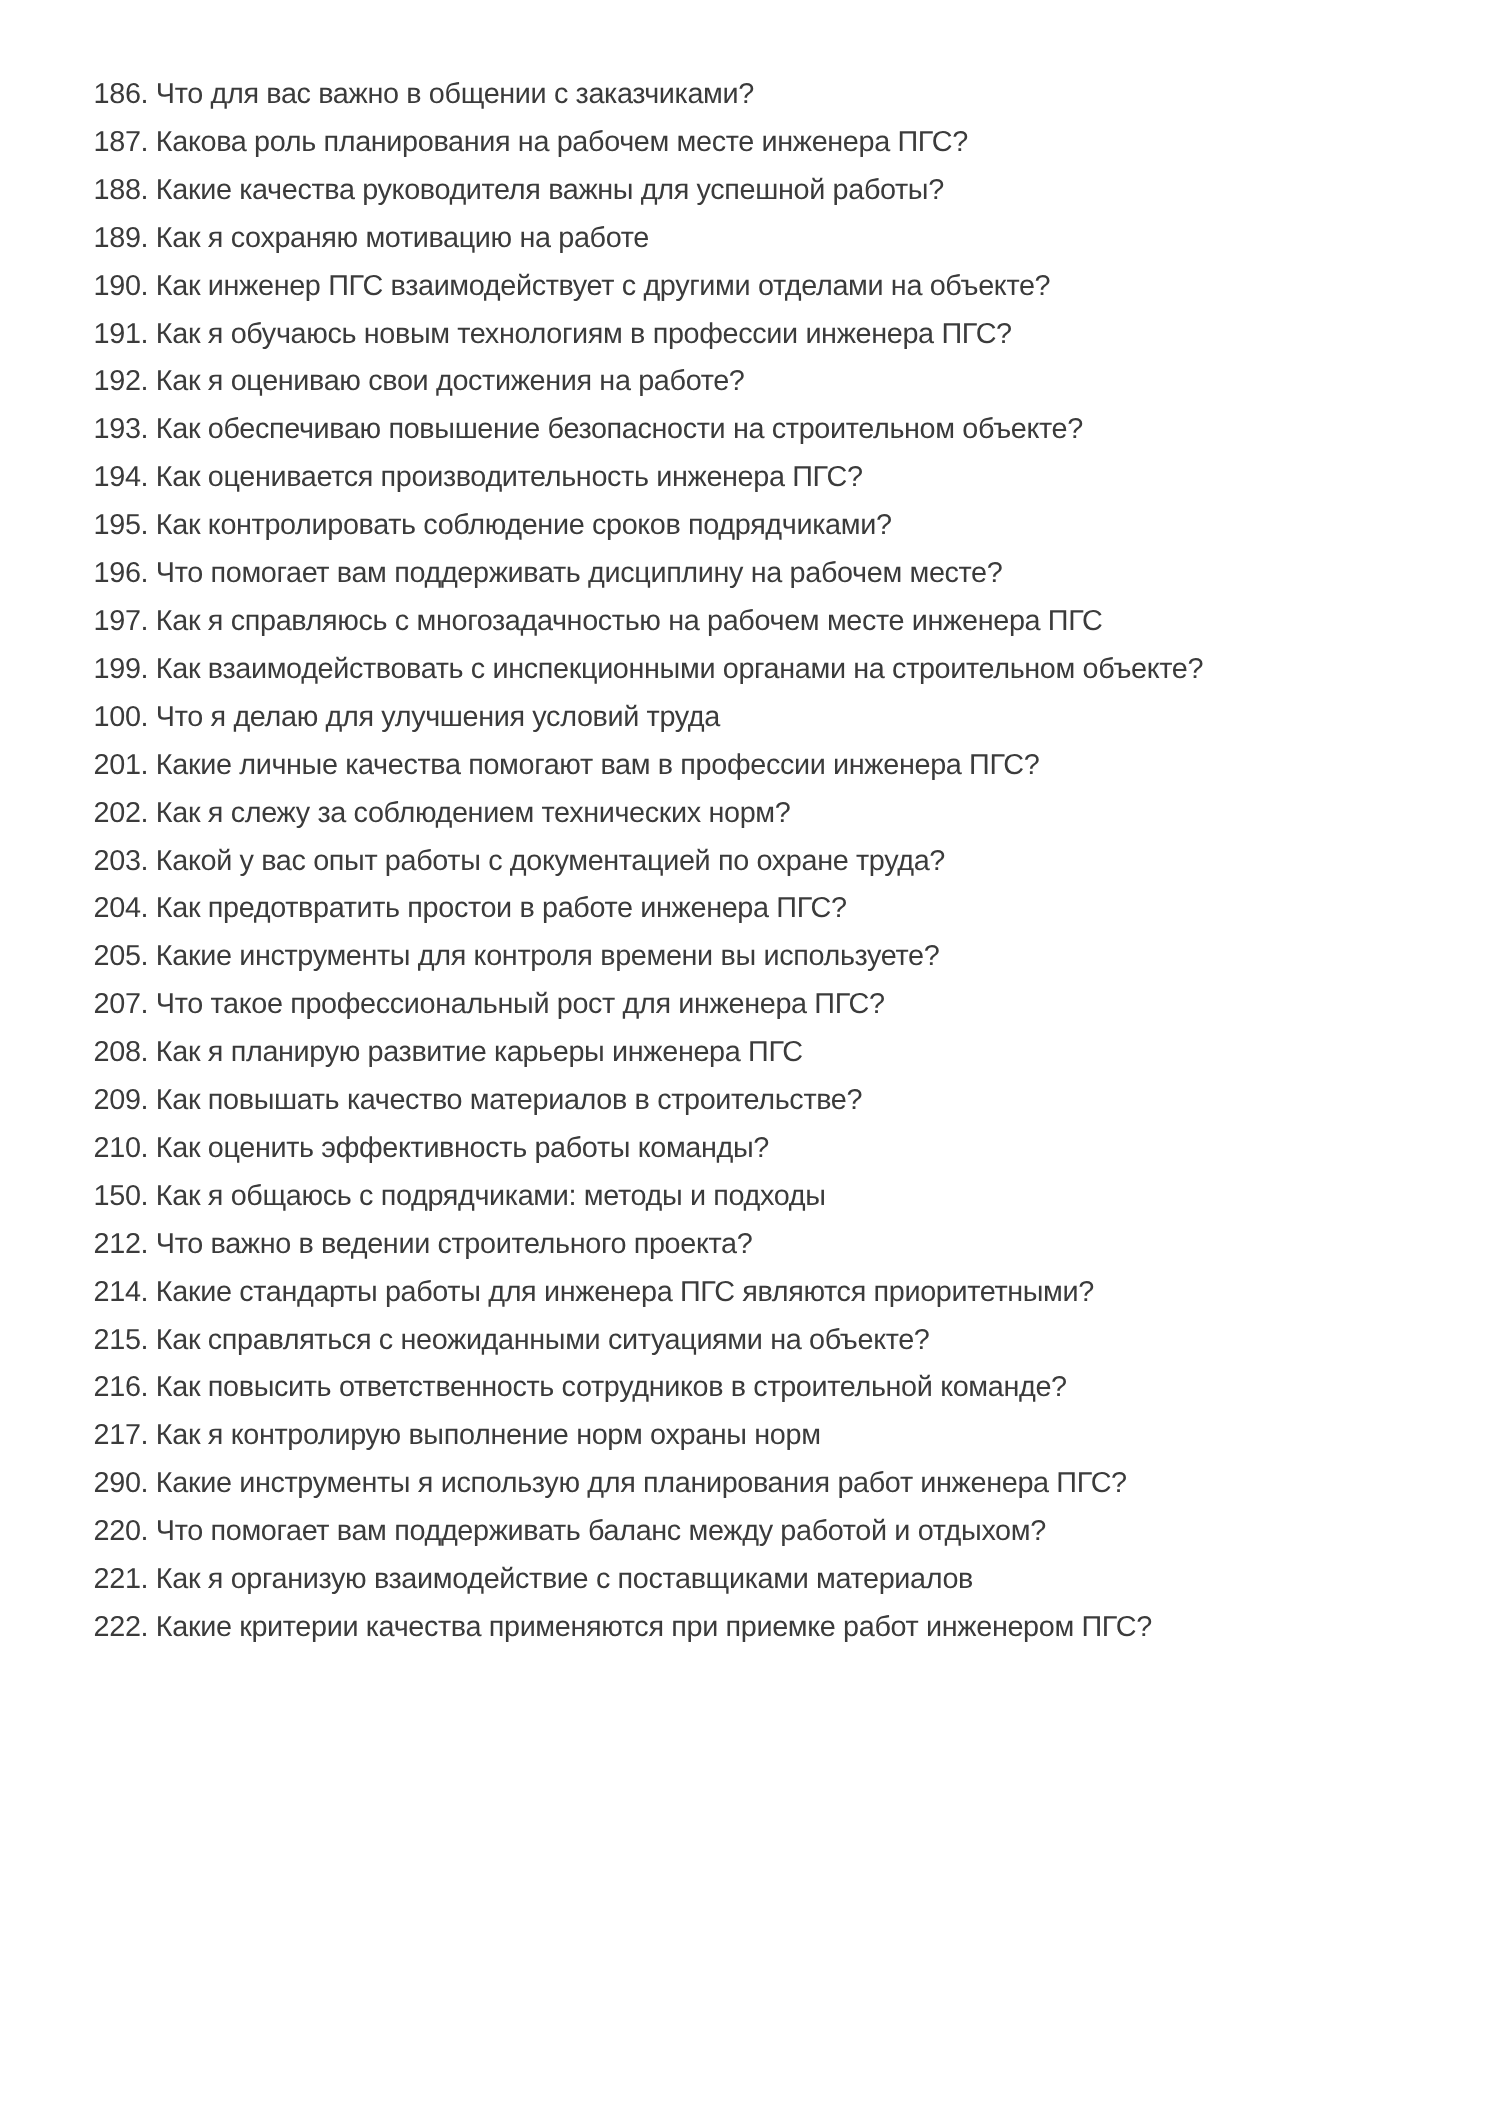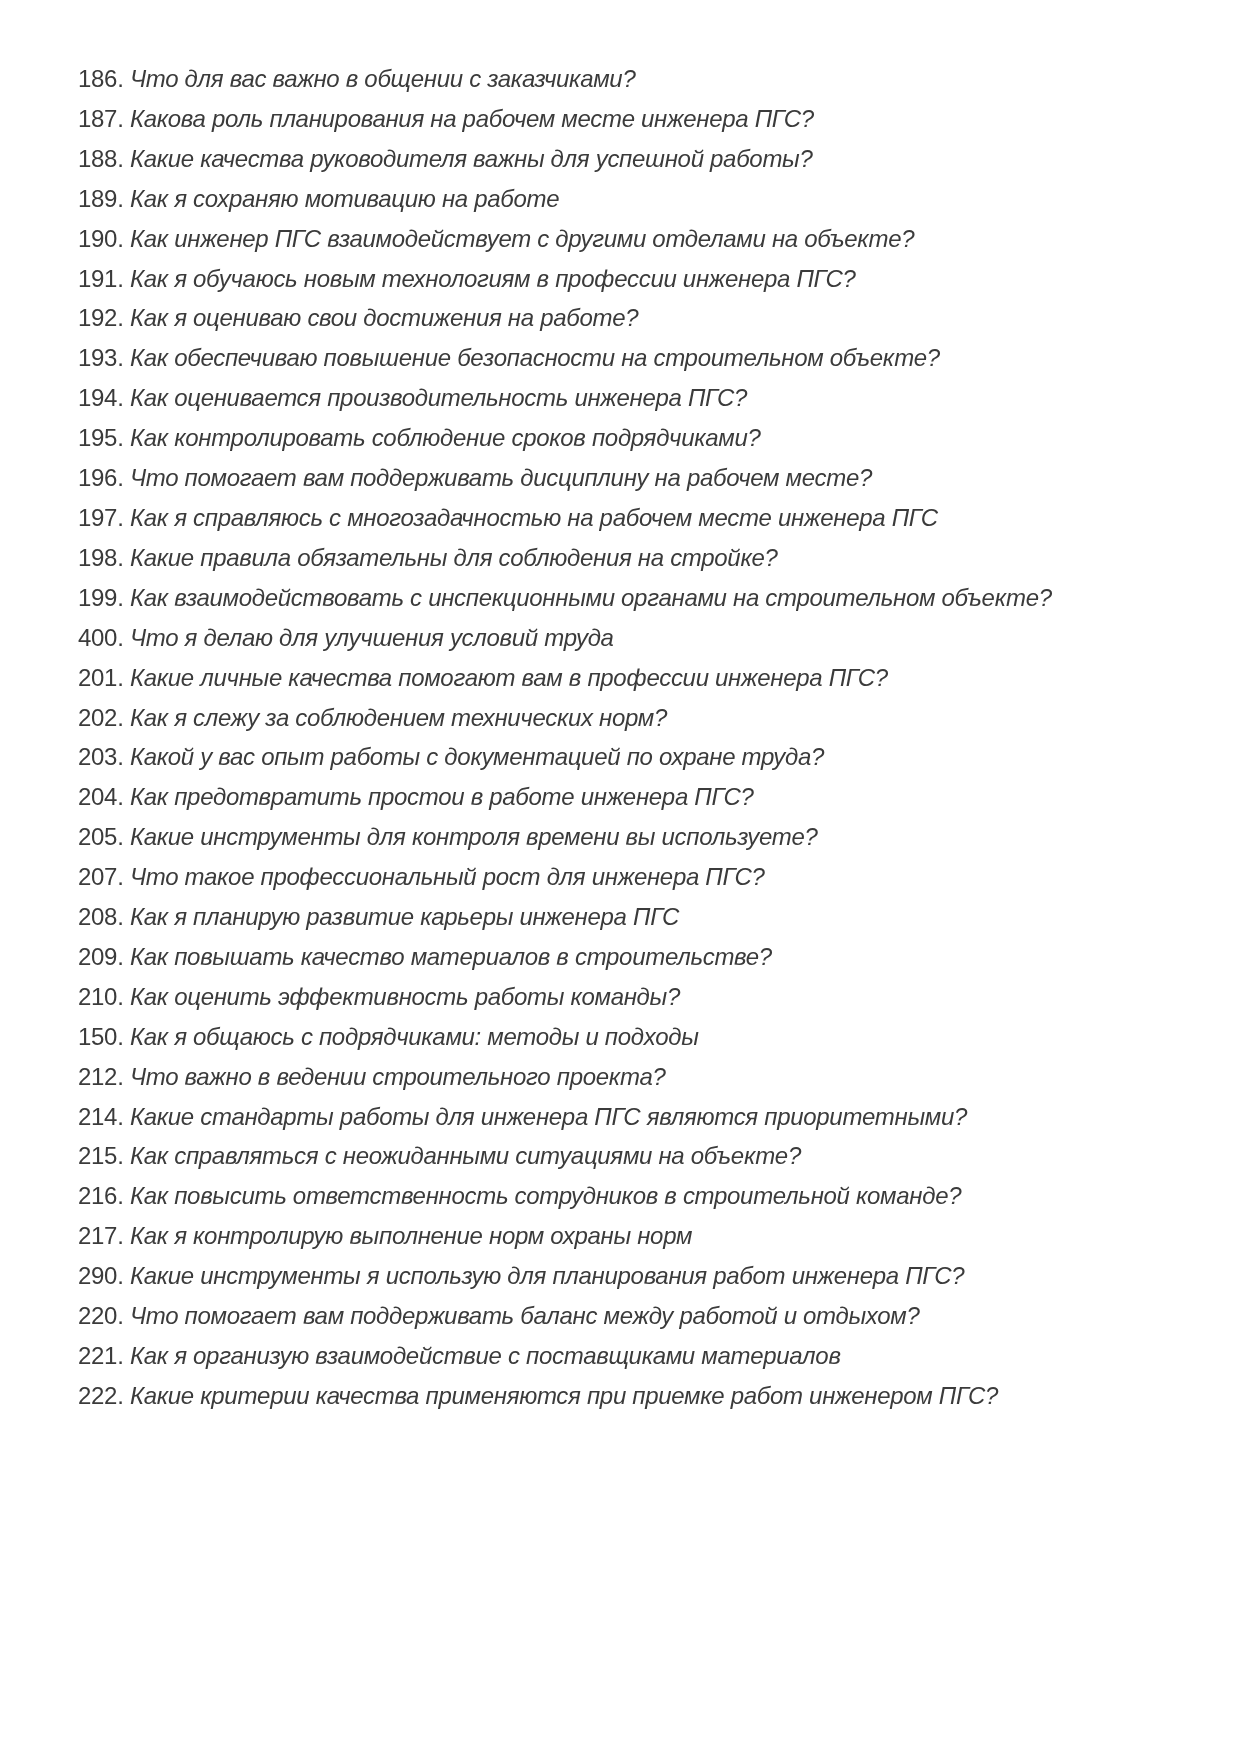--- a/index.html
+++ b/index.html
@@ -23,21 +23,20 @@
     line-height: 39.9px;
     letter-spacing: -0.3px;
     color: #3b3b3b;
     white-space: nowrap;
   }
   .question-number {
     display: inline;
   }
   .question-text {
     display: inline;
-    font-style: italic;
   }
 </style>
 </head>
 <body>
 
 <div class="page">
   <ol class="question-list">
   <li class="question-row">
     <span class="question-number">186.</span><span> </span><span class="question-text">Что для вас важно в общении с заказчиками?</span>
   </li>
@@ -79,30 +78,27 @@
   </li>
 
   <li class="question-row">
     <span class="question-number">196.</span><span> </span><span class="question-text">Что помогает вам поддерживать дисциплину на рабочем месте?</span>
   </li>
 
   <li class="question-row">
     <span class="question-number">197.</span><span> </span><span class="question-text">Как я справляюсь с многозадачностью на рабочем месте инженера ПГС</span>
   </li>
 
-  <li class="question-row">
-    <span class="question-number">198.</span><span> </span><span class="question-text">Какие правила обязательны для соблюдения на стройке?</span>
-  </li>
 
   <li class="question-row">
     <span class="question-number">199.</span><span> </span><span class="question-text">Как взаимодействовать с инспекционными органами на строительном объекте?</span>
   </li>
 
   <li class="question-row">
-    <span class="question-number">400.</span><span> </span><span class="question-text">Что я делаю для улучшения условий труда</span>
+    <span class="question-number">100.</span><span> </span><span class="question-text">Что я делаю для улучшения условий труда</span>
   </li>
 
   <li class="question-row">
     <span class="question-number">201.</span><span> </span><span class="question-text">Какие личные качества помогают вам в профессии инженера ПГС?</span>
   </li>
 
   <li class="question-row">
     <span class="question-number">202.</span><span> </span><span class="question-text">Как я слежу за соблюдением технических норм?</span>
   </li>
 

